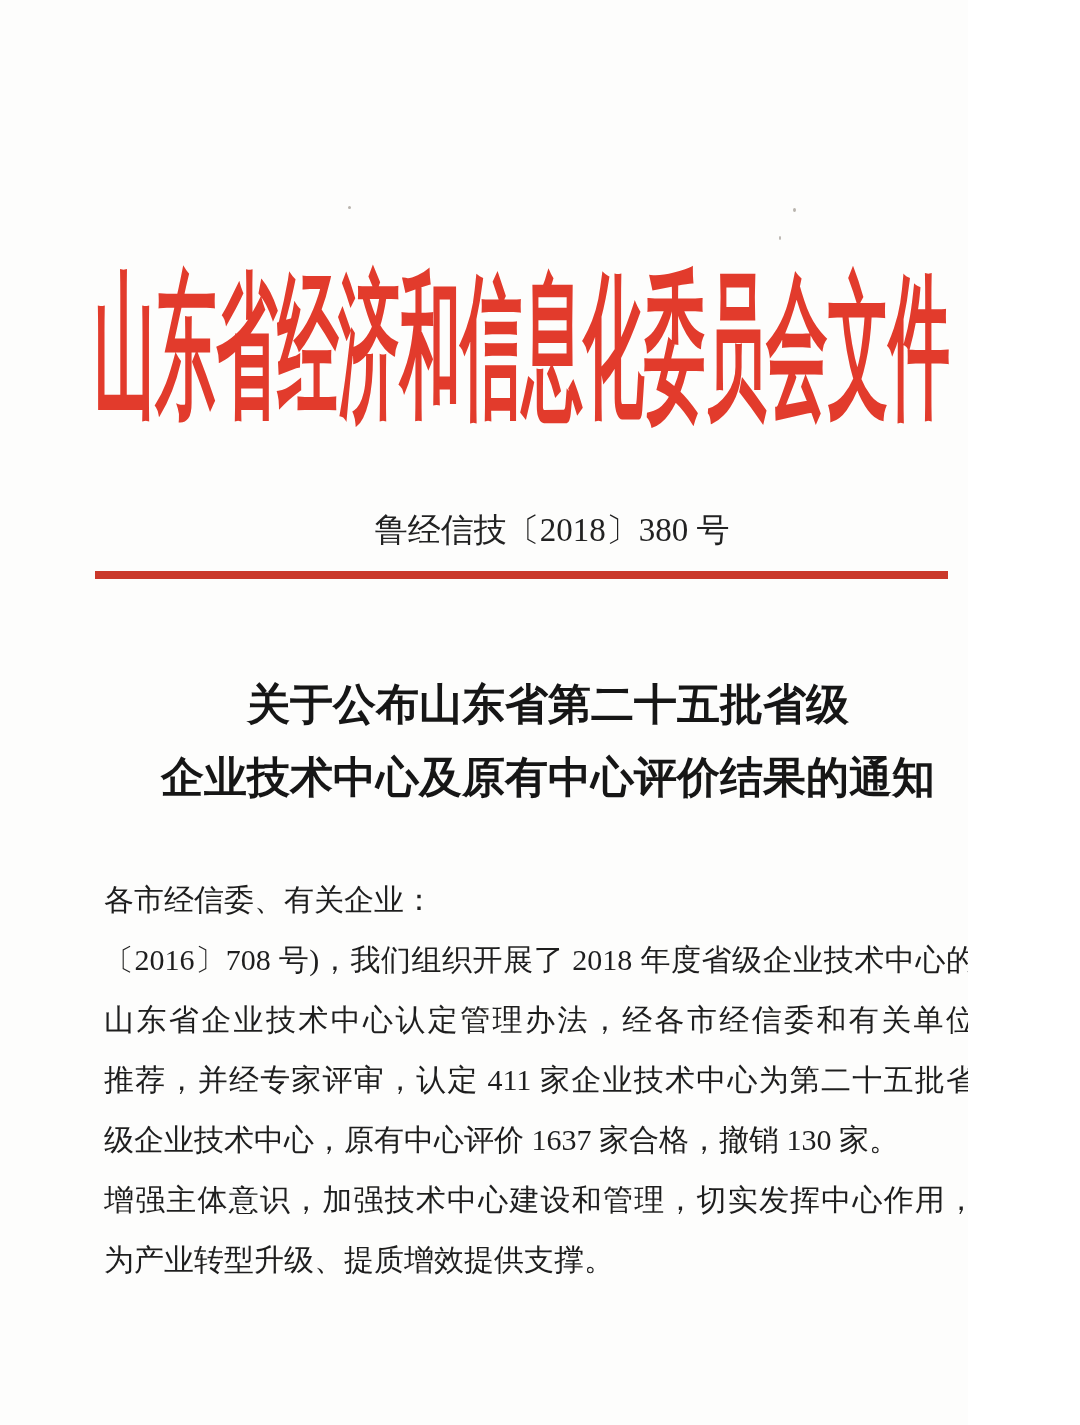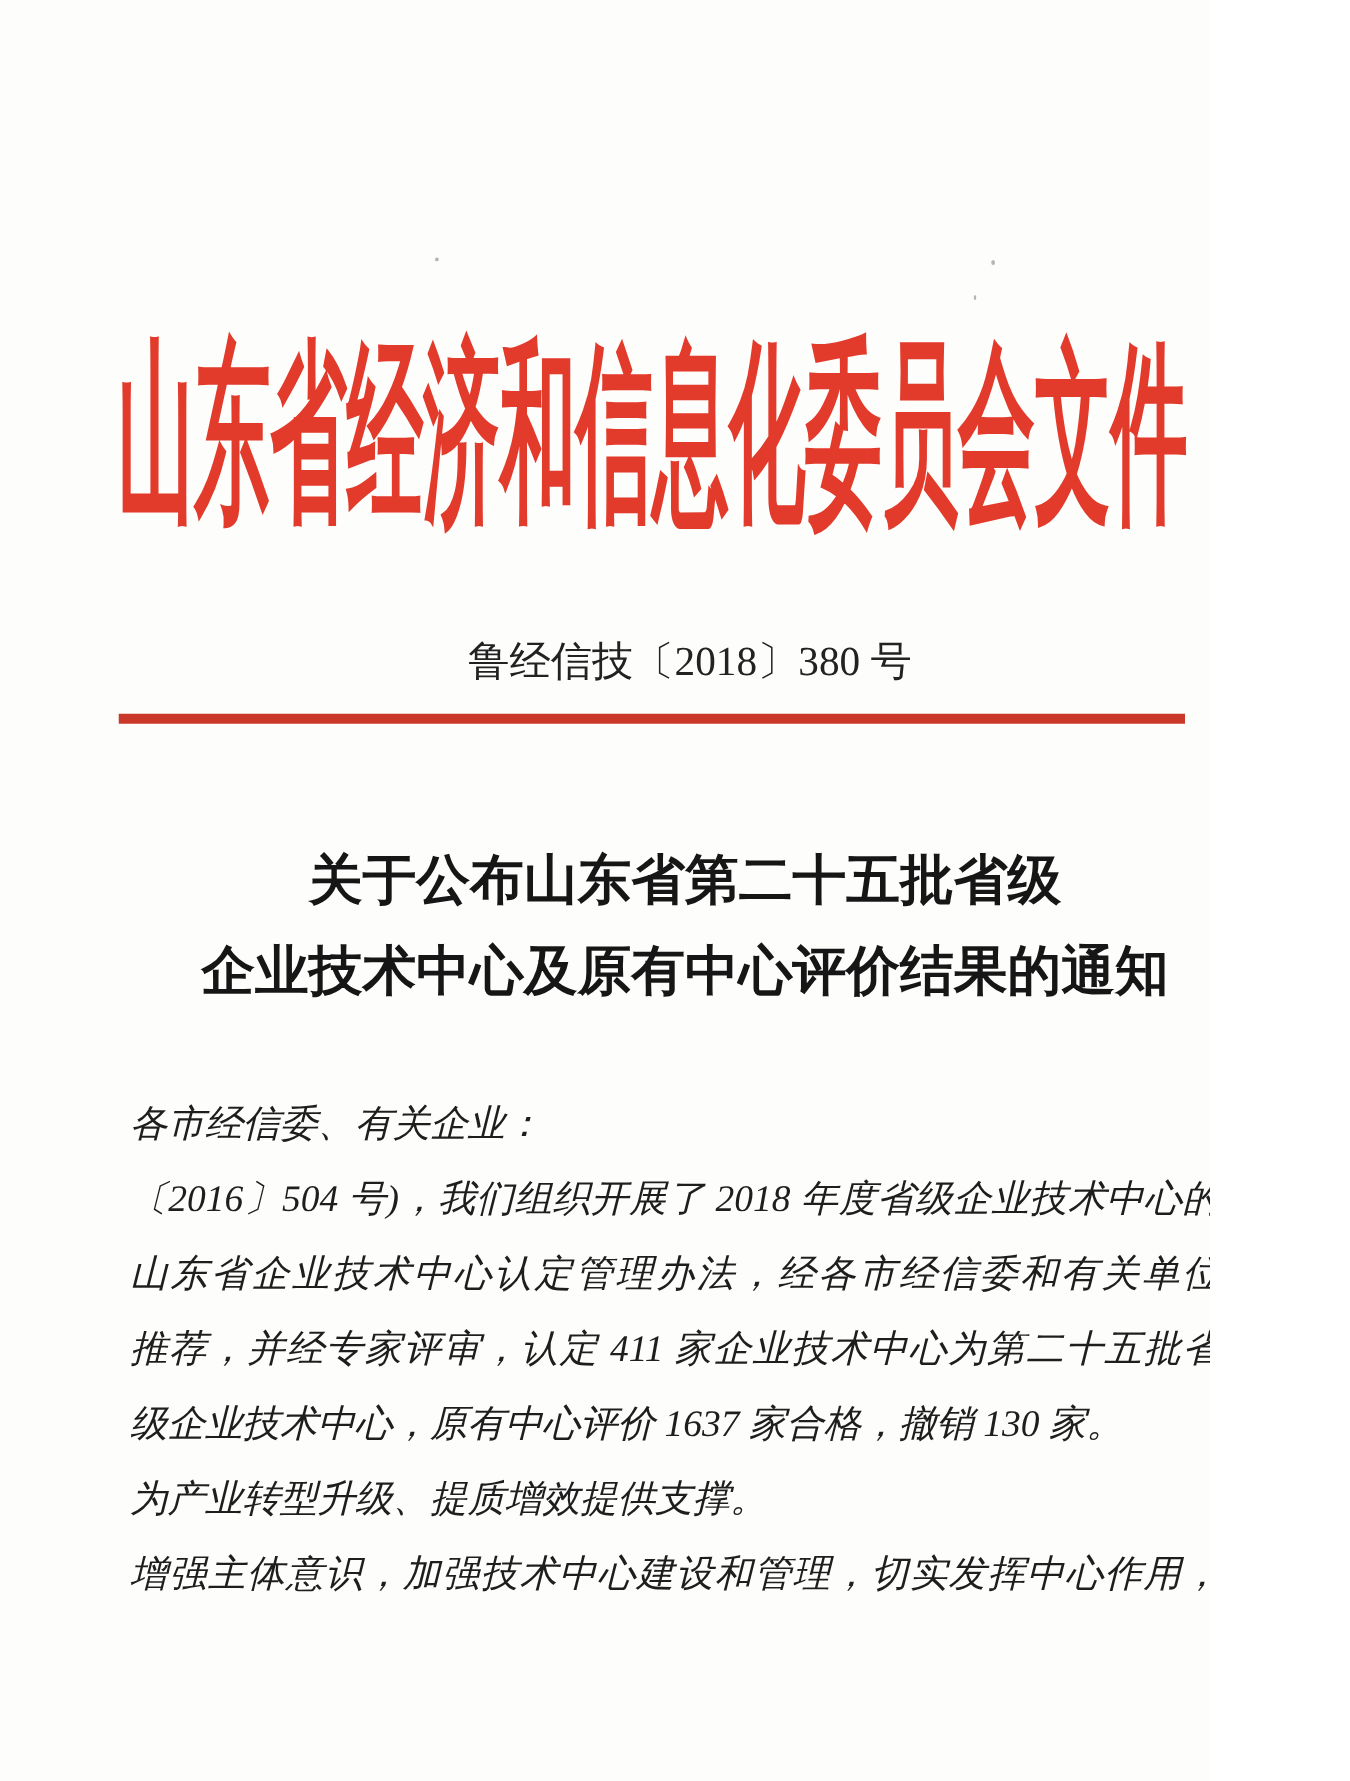--- a/index.html
+++ b/index.html
@@ -61,21 +61,20 @@
     position: absolute;
     left: 104px; top: 870px;
     width: 872px;
     color: #1e1e1e;
     font-size: 30px;
   }
   .line {
     height: 60px;
     line-height: 60px;
     letter-spacing: 0px;
-    font-style: italic;
   }
   .line.indent { text-indent: 66px; }
   .line.just {
     text-align: justify;
     text-align-last: justify;
   }
 </style>
 </head>
 <body>
 
@@ -93,21 +92,21 @@
 
   <div class="red-rule" style="background: rgb(202, 56, 42);"></div>
 
   <div class="subject">
     <div>关于公布山东省第二十五批省级</div>
     <div>企业技术中心及原有中心评价结果的通知</div>
   </div>
 
   <div class="body-block">
     <div class="line">各市经信委、有关企业：</div>
-    <div class="line just">〔2016〕504 号)，我们组织开展了 2018 年度省级企业技术中心的</div>
+    <div class="line just">〔2016〕708 号)，我们组织开展了 2018 年度省级企业技术中心的</div>
     <div class="line just">山东省企业技术中心认定管理办法，经各市经信委和有关单位</div>
     <div class="line just">推荐，并经专家评审，认定 411 家企业技术中心为第二十五批省</div>
     <div class="line">级企业技术中心，原有中心评价 1637 家合格，撤销 130 家。</div>
+    <div class="line just">增强主体意识，加强技术中心建设和管理，切实发挥中心作用，</div>
     <div class="line">为产业转型升级、提质增效提供支撑。</div>
-    <div class="line just">增强主体意识，加强技术中心建设和管理，切实发挥中心作用，</div>
   </div>
 
 </div>
 
 </body></html>

